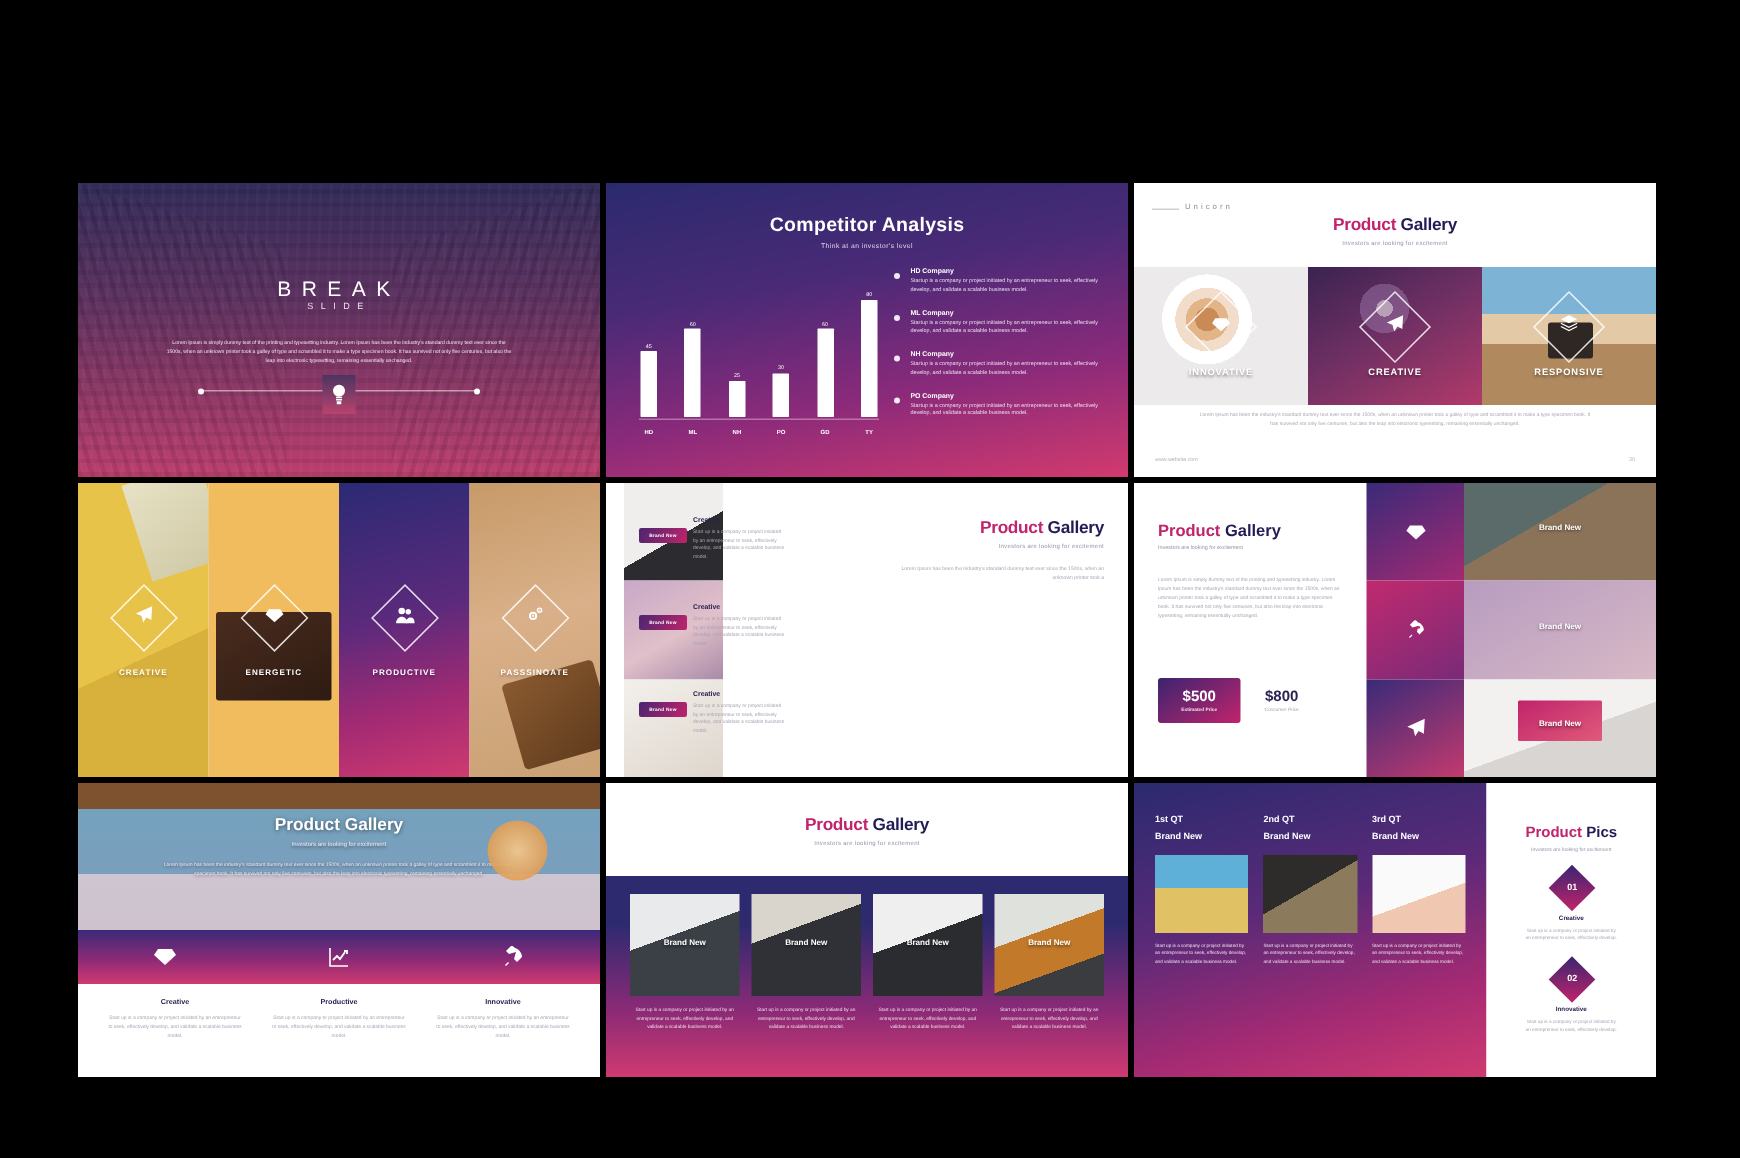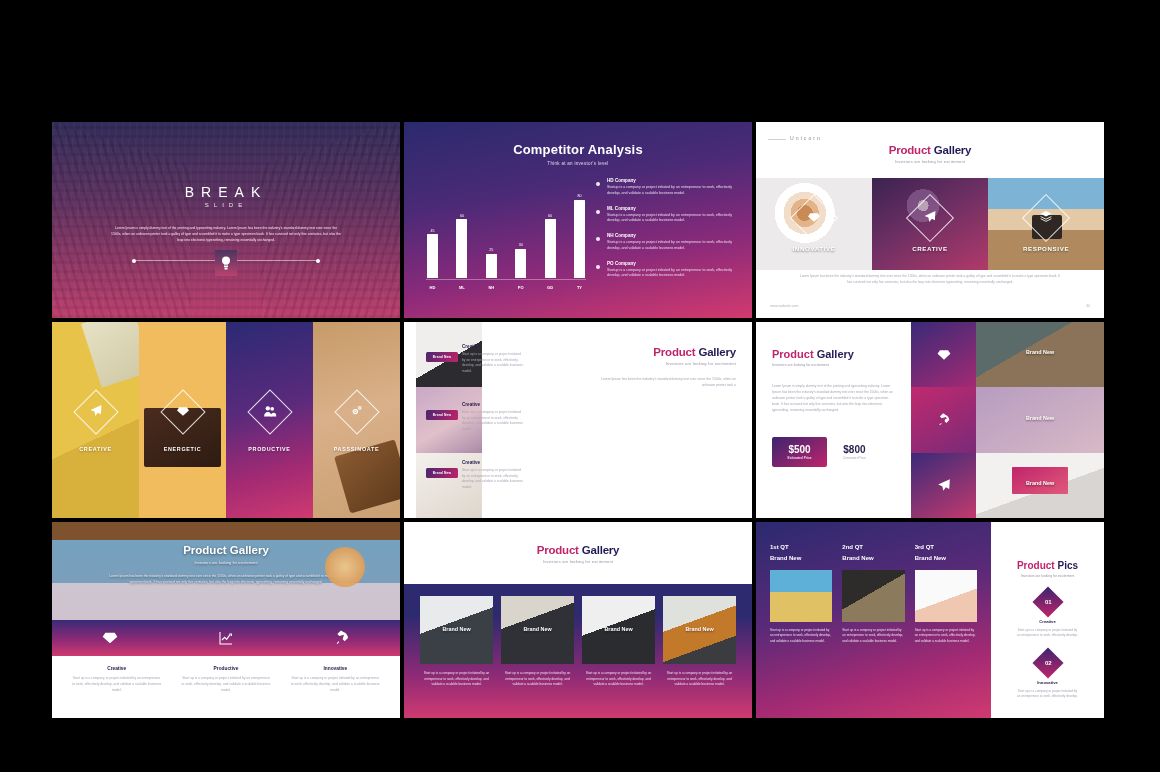--- a/index.html
+++ b/index.html
@@ -133,21 +133,21 @@
   .stat-num { color:#fff; font-size:11px; font-weight:bold; letter-spacing:-.3px;}
   .stat-lbl { color:#f0dcea; font-size:3.2px; font-weight:bold; margin-top:2px;}
 
   
   .s6 { background:#fff; display:flex; }
   .s6-left { width:155px; position:relative; padding:26px 14px 0 16px;}
   .s6-title { font-size:11px; font-weight:bold; }
   .s6-title .a{color:#c0246b;} .s6-title .b{color:#221c55;}
   .s6-sub { color:#9a93a8; font-size:3.6px; margin-top:3px;}
   .s6-body { color:#a9a3b4; font-size:3.3px; line-height:1.85; margin-top:16px;}
-  .s6-prices { position:absolute; left:16px; bottom:51px; display:flex; align-items:center; gap:16px;}
+  .s6-prices { position:absolute; left:16px; bottom:36px; display:flex; align-items:center; gap:16px;}
   .price-box { width:55px; height:30px; border-radius:2px; background:linear-gradient(145deg,#3b2470,#c0246b);
     display:flex; flex-direction:column; align-items:center; justify-content:center;}
   .price-box .p { color:#fff; font-size:10px; font-weight:bold;}
   .price-box .l { color:#f2dced; font-size:3.2px; font-weight:bold; margin-top:1px;}
   .price-plain { text-align:center; }
   .price-plain .p { color:#2a2250; font-size:10px; font-weight:bold;}
   .price-plain .l { color:#a9a3b4; font-size:3.2px; margin-top:1px;}
   .s6-ico-col { width:65px; display:flex; flex-direction:column; }
   .s6-ico-cell { flex:1; display:flex; align-items:center; justify-content:center; color:#fff;}
   .g1 { background:linear-gradient(150deg,#3a2a78,#a32a73); }
@@ -196,21 +196,21 @@
     background:linear-gradient(165deg,#2b2a70 0%,#5a2a78 42%,#a32a73 74%,#cf3a70 100%); padding:22px 14px 0 14px;}
   .s9-qts { display:flex; gap:10px;}
   .s9-qt { flex:1; }
   .s9-qt .q1 { color:#fff; font-size:6px; font-weight:bold;}
   .s9-qt .q2 { color:#fff; font-size:6px; font-weight:bold; margin-top:5px;}
   .s9-pic { height:52px; margin-top:9px; }
   .p1 { background:linear-gradient(to bottom,#5fb0d8 0 42%, #e0c265 42% 100%); }
   .p2 { background:linear-gradient(150deg,#2e2c2a 0 45%, #8c7a5c 45% 100%); }
   .p3 { background:linear-gradient(160deg,#fafafa 0 55%, #f0c8b2 55% 100%); }
   .s9-ptxt { color:#efe2ee; font-size:3.1px; line-height:1.7; margin-top:6px;}
-  .s9-right { flex:1; background:#fff; padding:38px 12px 0; position:relative;}
+  .s9-right { flex:1; background:#fff; padding:28px 12px 0; position:relative;}
   .s9-title { text-align:center; font-size:10px; font-weight:bold;}
   .s9-title .a{color:#c0246b;} .s9-title .b{color:#221c55;}
   .s9-sub { text-align:center; color:#9a93a8; font-size:3.4px; margin-top:3px;}
   .s9-item { text-align:center; margin-top:13px; }
   .s9-dia { width:22px; height:22px; margin:0 auto; transform:rotate(45deg);
     background:linear-gradient(135deg,#3b2470,#c0246b); display:flex; align-items:center; justify-content:center;}
   .s9-dia span { transform:rotate(-45deg); color:#fff; font-size:6px; font-weight:bold;}
   .s9-it { color:#2a2250; font-size:4.2px; font-weight:bold; margin-top:6px;}
   .s9-id { color:#a9a3b4; font-size:3.1px; line-height:1.7; margin-top:4px; padding:0 14px;}
 </style>

